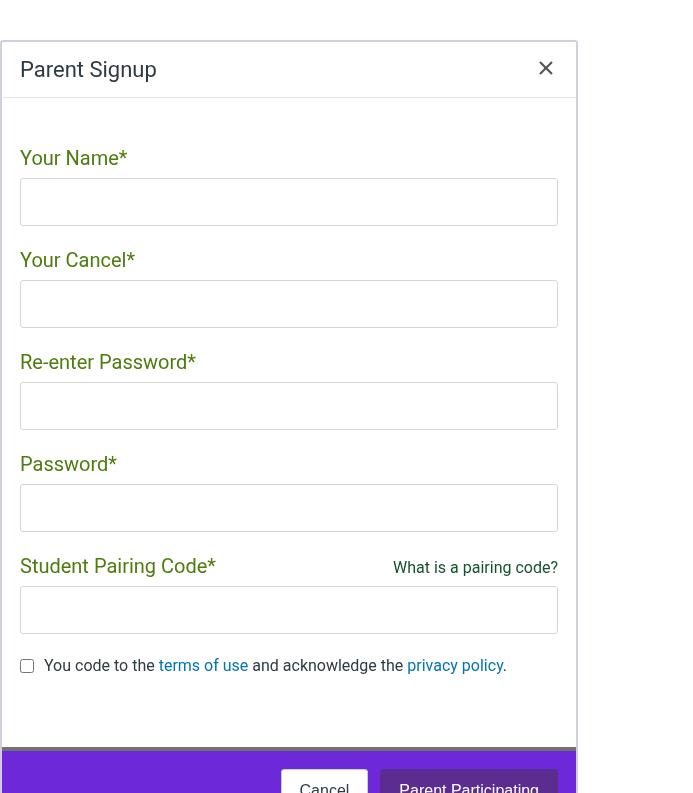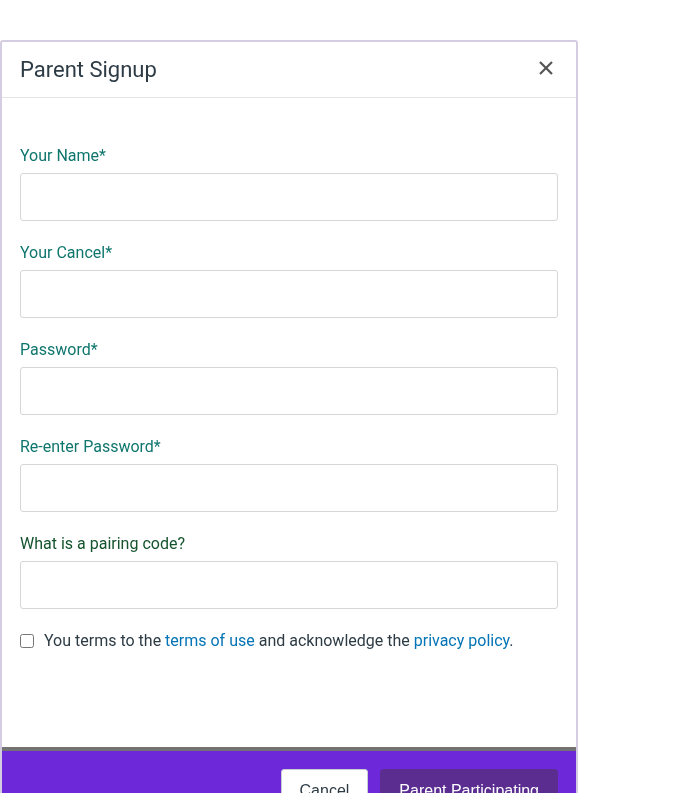--- a/index.html
+++ b/index.html
@@ -56,22 +56,22 @@
     .form-group {
       margin-bottom: 22px;
     }
     .label-row {
       display: flex;
       justify-content: space-between;
       align-items: baseline;
       margin-bottom: 8px;
     }
     .form-label {
-      font-size: 16px;
-      color: #0f766e;
+      font-size: 20px;
+      color: #4d7c0f;
       font-weight: 400;
     }
     .form-input {
       width: 100%;
       height: 48px;
       border: 1px solid #d6d6d6;
       border-radius: 3px;
       padding: 0 12px;
       font-size: 16px;
       background: #fff;
@@ -157,43 +157,44 @@
 
     <div class="form-group">
       <div class="label-row">
         <label class="form-label">Your Cancel*</label>
       </div>
       <input type="text" class="form-input" value="" style="">
     </div>
 
     <div class="form-group">
       <div class="label-row">
+        <label class="form-label">Re-enter Password*</label>
+      </div>
+      <input type="password" class="form-input" value="" style="">
+    </div>
+
+    <div class="form-group">
+      <div class="label-row">
         <label class="form-label">Password*</label>
       </div>
       <input type="password" class="form-input" value="" style="">
     </div>
 
     <div class="form-group">
       <div class="label-row">
-        <label class="form-label">Re-enter Password*</label>
-      </div>
-      <input type="password" class="form-input" value="" style="">
-    </div>
-
-    <div class="form-group">
-      <div class="label-row">
+        <label class="form-label">Student Pairing Code*</label>
         <a class="help-link">What is a pairing code?</a>
       </div>
       <input type="text" class="form-input" value="" style="">
     </div>
 
     <div class="agree-row">
       <input type="checkbox" class="agree-checkbox" style="">
       <span class="agree-text">
-        <span>You terms to the </span><a class="inline-link">terms of use</a><span> and acknowledge the </span><a class="inline-link">privacy policy</a><span>.</span>
+        <span>You code to the </span><a class="inline-link">terms of use</a><span> and acknowledge the </span><a class="inline-link">privacy policy</a><span>.</span>
       </span>
     </div>
 
   </div>
 
   <div class="modal-footer">
     <button class="btn btn-secondary">Cancel</button>
     <button class="btn btn-primary">Parent Participating</button>
   </div>
 

